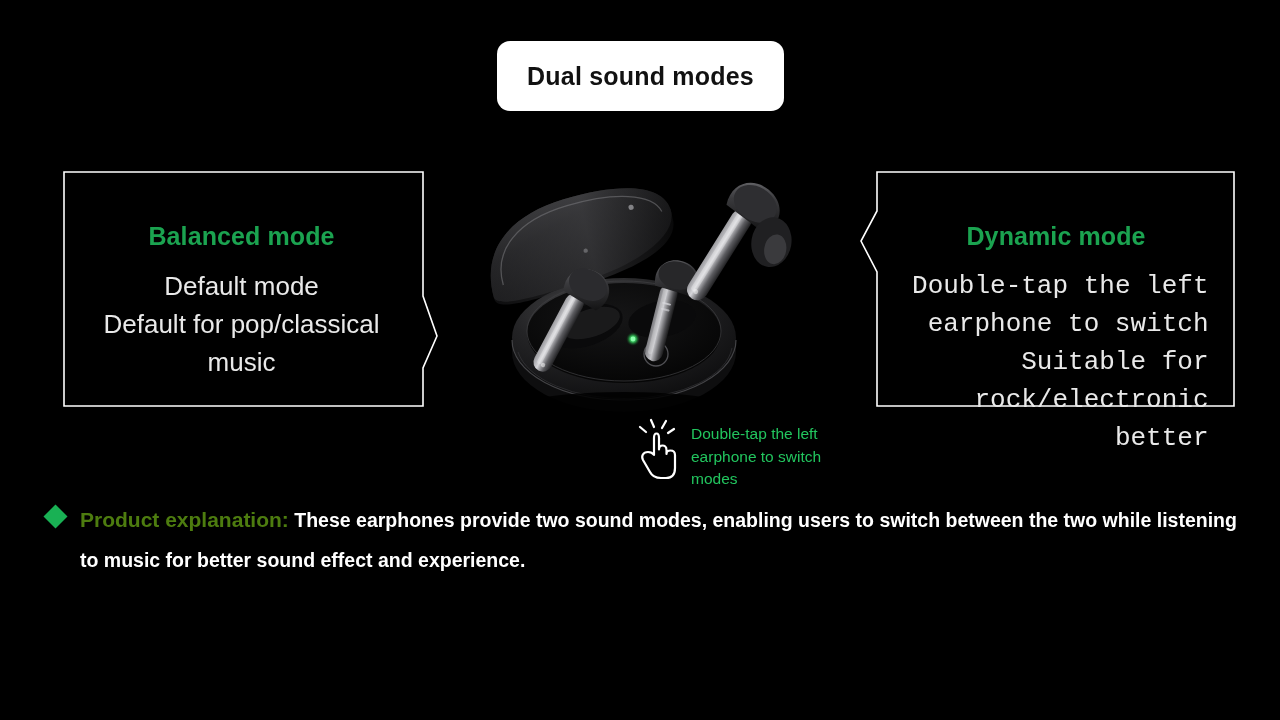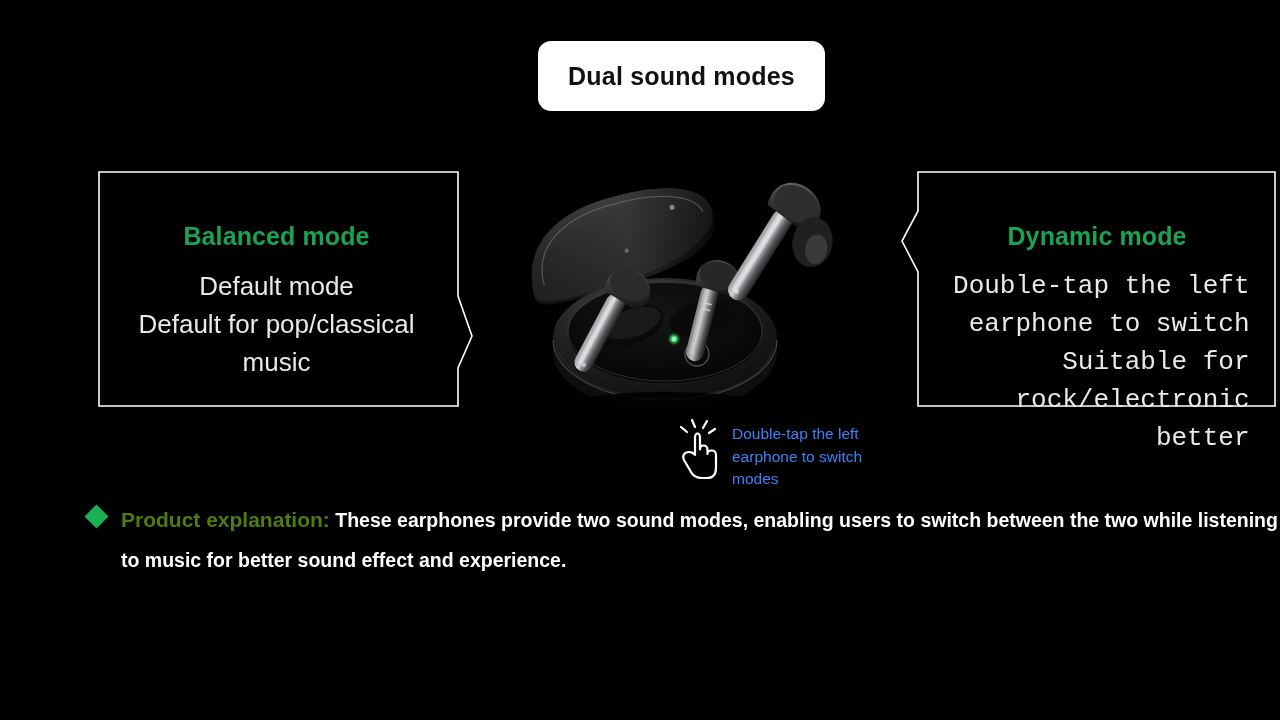--- a/index.html
+++ b/index.html
@@ -15,21 +15,20 @@
     overflow: hidden;
     font-family: "Liberation Sans", sans-serif;
     color: #ffffff;
     -webkit-font-smoothing: antialiased;
   }
 
   .stage {
     position: absolute;
     inset: 0;
     background: #000000;
-    margin-left: 41px;
   }
 
   
   .title-pill {
     position: absolute;
     left: 497px;
     top: 41px;
     width: 287px;
     height: 70px;
     background: #ffffff;
@@ -68,21 +67,21 @@
     bottom: 0;
     display: flex;
     flex-direction: column;
     align-items: center;
     justify-content: flex-start;
     text-align: center;
     box-sizing: border-box;
   }
 
   .panel-left {
-    left: 57px;
+    left: 63px;
     width: 375px;
     text-decoration: underline;
   }
   .panel-left .panel-inner {
     padding: 53px 16px 0 16px;
     width: 357px;
   }
 
   .panel-right {
     left: 858px;
@@ -138,21 +137,21 @@
     left: 0;
     top: 0;
     width: 48px;
     height: 62px;
   }
   .tap-caption {
     position: absolute;
     left: 58px;
     top: 5px;
     width: 165px;
-    color: #3b82f6;
+    color: #22c55e;
     font-size: 15.5px;
     line-height: 22.5px;
     text-align: left;
   }
 
   
   .explanation {
     position: absolute;
     left: 45px;
     top: 500px;

